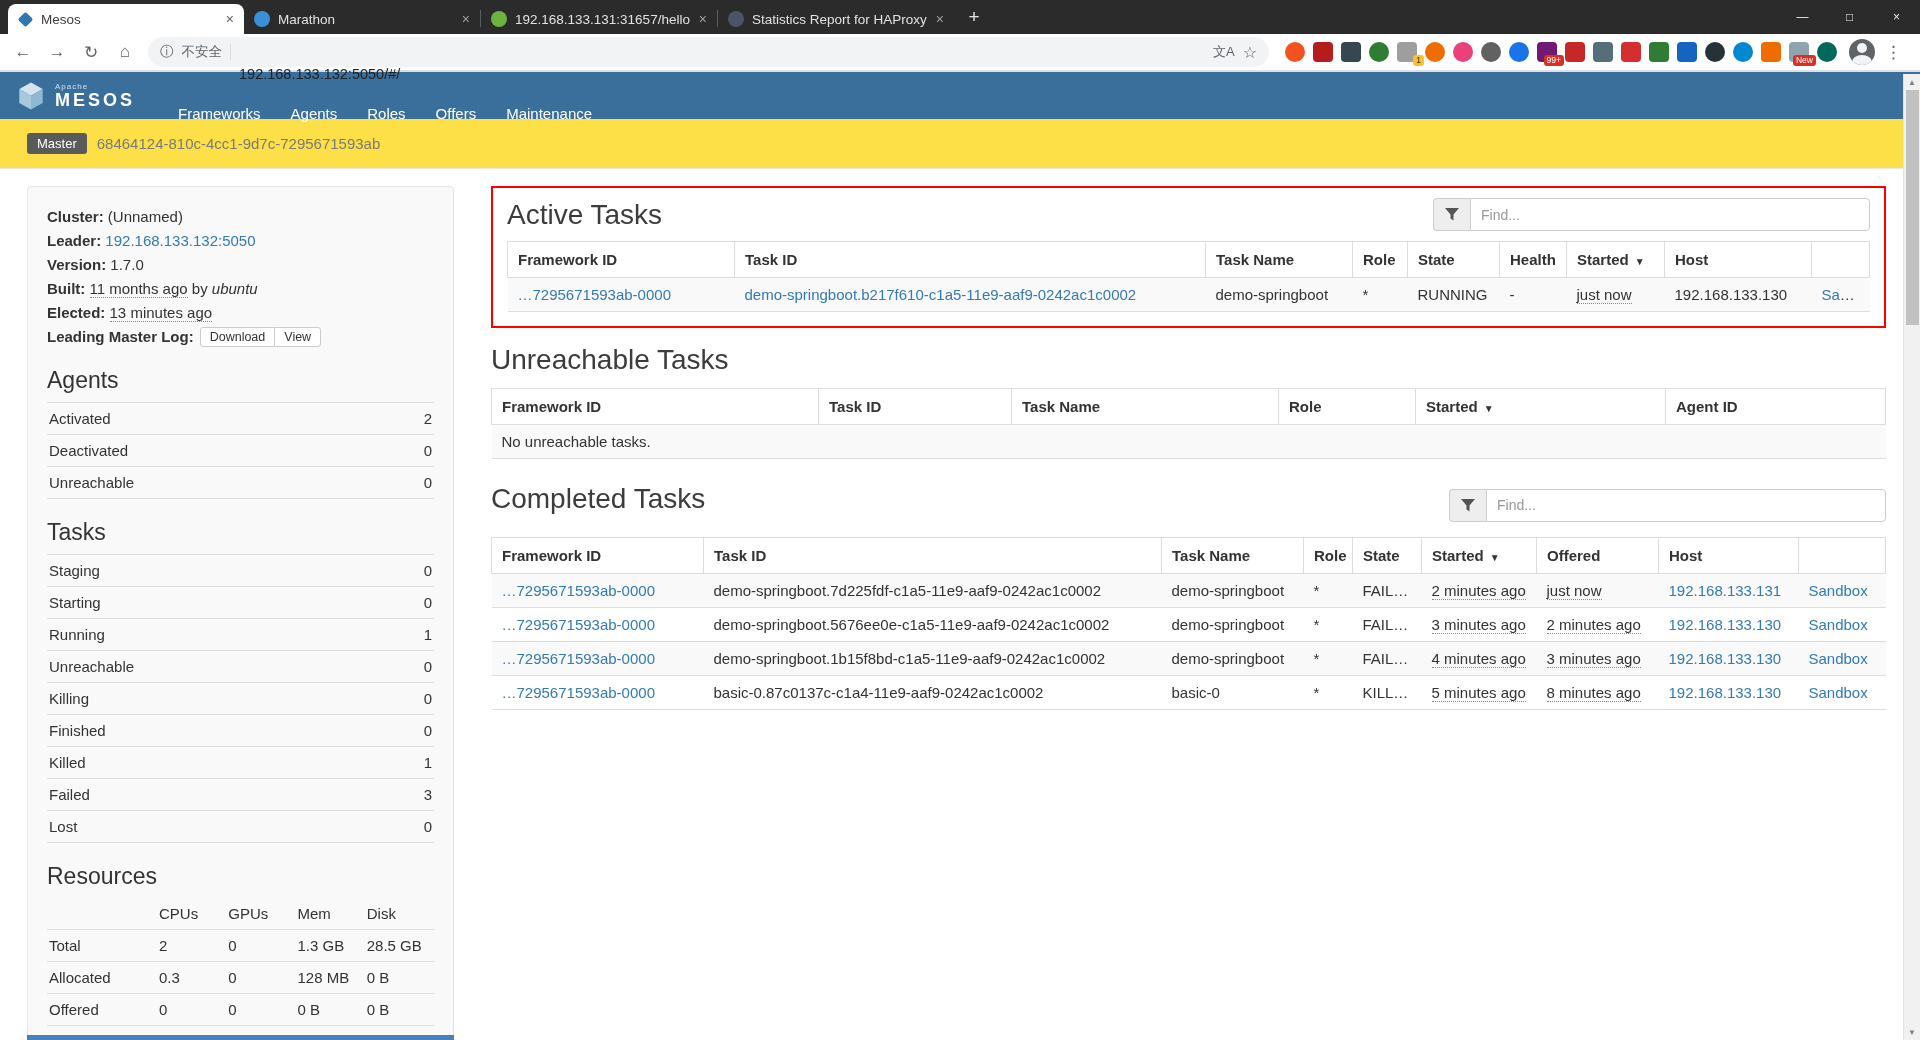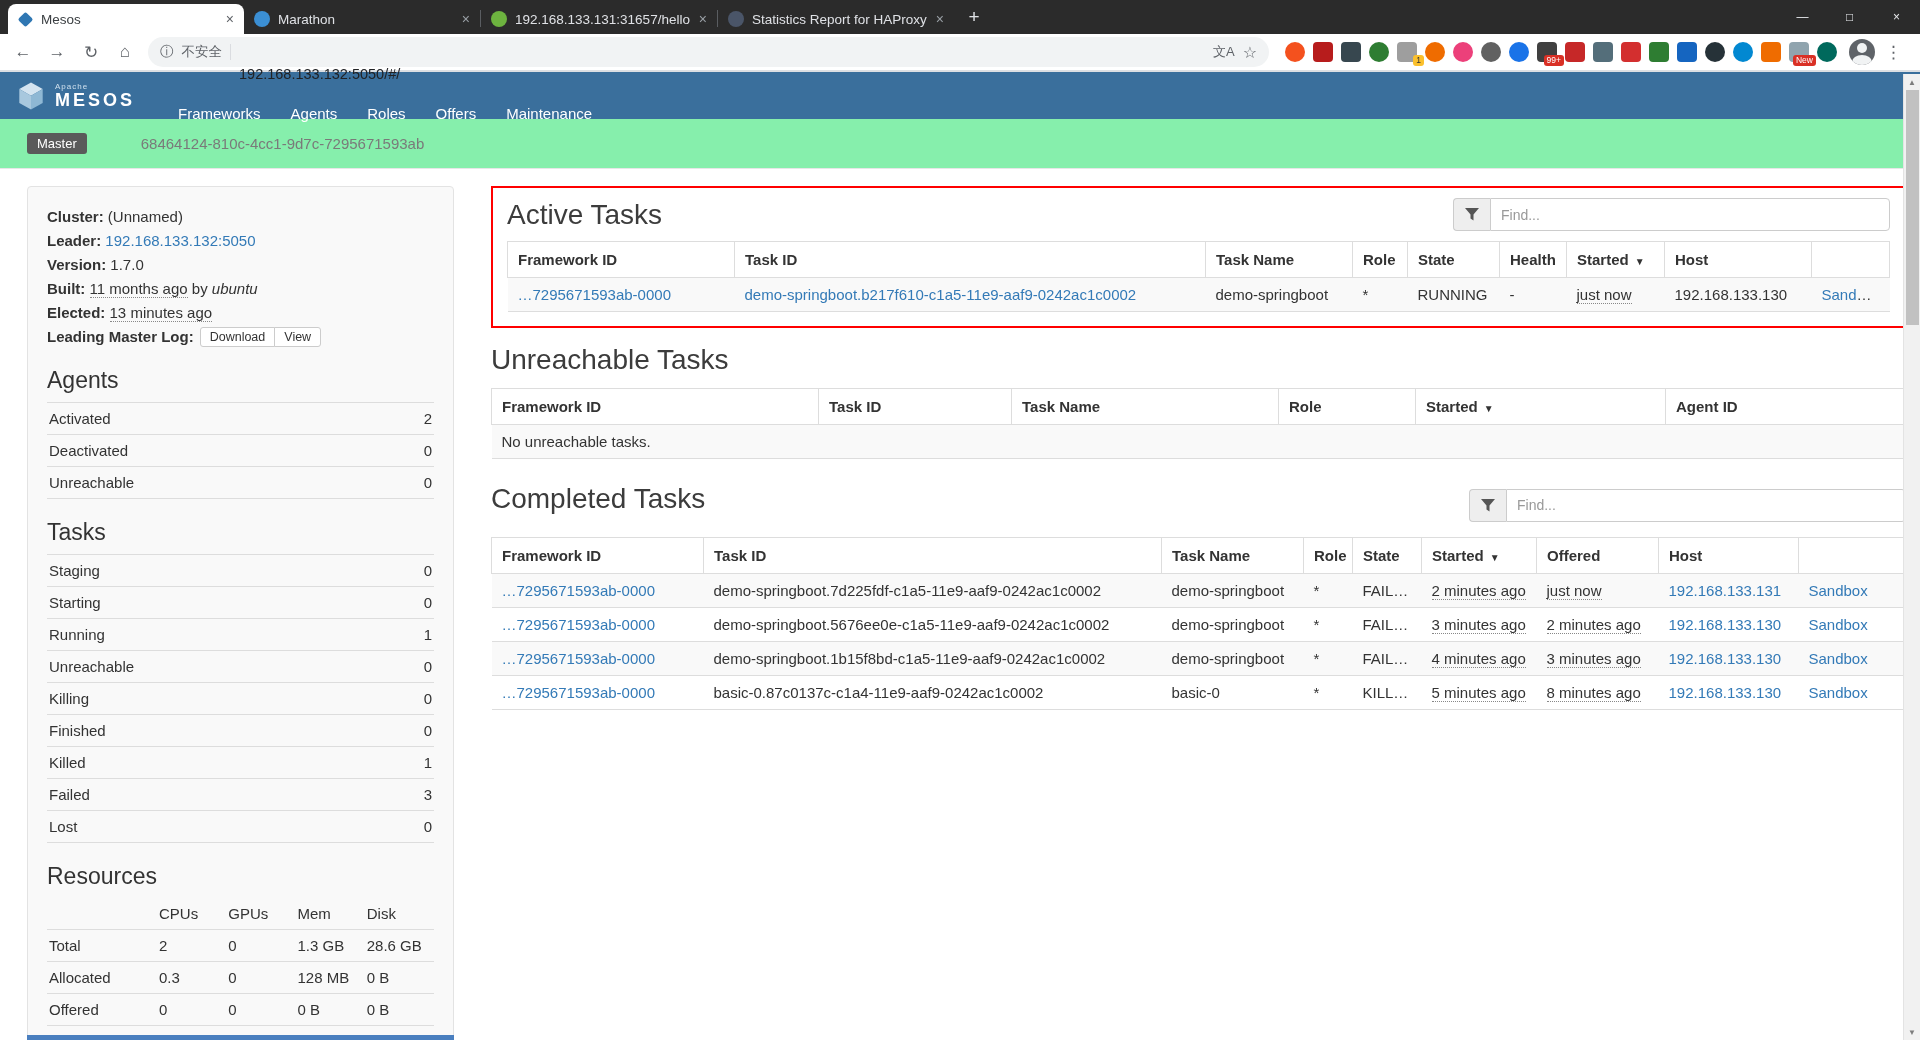--- a/index.html
+++ b/index.html
@@ -33,43 +33,43 @@
   .flex-sp { flex:1; }
   .translate { font-size:13px; cursor:pointer; }
   .star { font-size:16px; cursor:pointer; }
   .extensions { display:flex; align-items:center; gap:8px; margin:0 8px; }
   .ext { width:20px; height:20px; border-radius:50%; position:relative; display:inline-block; cursor:pointer; }
   .ext.sq { border-radius:4px; }
   .xbadge { position:absolute; bottom:-4px; right:-7px; background:#d93025; color:#fff; font-size:8.5px; line-height:11px; padding:0 3px; border-radius:3px; white-space:nowrap; }
   .xbadge.yellow { background:#fbc02d; color:#333; }
   .e1{background:#f4511e;} .e2{background:#b71c1c;} .e3{background:#37474f;} .e4{background:#2e7d32;}
   .e5{background:#9e9e9e;} .e6{background:#ef6c00;} .e7{background:#ec407a;} .e8{background:#616161;}
-  .e9{background:#1a73e8;} .e10{background:#404040;} .e11{background:#c62828;} .e12{background:#546e7a;}
+  .e9{background:#1a73e8;} .e10{background:#701a75;} .e11{background:#c62828;} .e12{background:#546e7a;}
   .e13{background:#d32f2f;} .e14{background:#2e7d32;} .e15{background:#1565c0;} .e16{background:#263238;}
   .e17{background:#0288d1;} .e18{background:#ef6c00;} .e19{background:#90a4ae;} .e20{background:#00695c;}
   .avatar { width:26px; height:26px; border-radius:50%; background:#5f6368; position:relative; overflow:hidden; cursor:pointer; flex:0 0 26px; }
   .avatar::before { content:""; position:absolute; top:4px; left:8px; width:10px; height:10px; border-radius:50%; background:#f1f3f4; }
   .avatar::after { content:""; position:absolute; top:16px; left:3px; width:20px; height:14px; border-radius:50%; background:#f1f3f4; }
   .menu-dots { color:#5f6368; font-size:17px; margin:0 10px 0 6px; cursor:pointer; }
 
   
   .mesos-navbar { height:47px; background:#3a6f9c; display:flex; align-items:center; padding:0 16px; }
   .brand { display:flex; align-items:center; gap:9px; margin-right:28px; cursor:pointer; }
   .brand-text { display:flex; flex-direction:column; line-height:1; }
   .brand-top { font-size:8px; color:#cfe0ee; letter-spacing:1px; }
   .brand-main { font-size:18px; font-weight:700; color:#fff; letter-spacing:3px; }
   .navlinks { display:flex; }
   .navlinks a { color:#fff; font-size:15px; padding:0 15px;margin-top:36px; }
 
-  .master-row { padding:14px 27px; border-bottom:1px solid #e7e7e7; background:#86efac; display:flex; align-items:center;gap:44px; }
+  .master-row { padding:14px 27px; border-bottom:1px solid #e7e7e7; background:#fde047; display:flex; align-items:center; }
   .master-badge { background:#5a5a5a; color:#fff; font-size:13px; padding:3px 10px; border-radius:3px; }
   .master-id { color:#7a7a7a; font-size:15px; margin-left:10px; }
 
   
-  .content { display:flex; align-items:flex-start; padding:17px 14px 0 27px; gap:37px; height:872px; overflow:hidden; }
+  .content { display:flex; align-items:flex-start; padding:17px 34px 0 27px; gap:37px; height:872px; overflow:hidden; }
 
   
   .well { flex:0 0 427px; min-height:860px; background:#f9f9f9; border:1px solid #e3e3e3; border-radius:4px; padding:19px; font-size:15px; color:#333; }
   .well p { margin:0 0 3px; line-height:1.4; }
   .b { font-weight:700; }
   .time { border-bottom:1px dotted #888; }
   .log-line { margin-top:13px; display:flex; align-items:center; gap:6px; }
   .btn-group { display:inline-flex; }
   .btn-xs { font-family:inherit; font-size:12.5px; padding:2px 9px; border:1px solid #ccc; background:#fff; color:#333; cursor:pointer; }
   .btn-xs:first-child { border-radius:3px 0 0 3px; }
@@ -297,21 +297,21 @@
         <td>CPUs</td>
         <td>GPUs</td>
         <td>Mem</td>
         <td>Disk</td>
       </tr>
       <tr>
         <td>Total</td>
             <td>2</td>
             <td>0</td>
             <td>1.3 GB</td>
-            <td>28.6 GB</td>
+            <td>28.5 GB</td>
       </tr>
       <tr>
         <td>Allocated</td>
             <td>0.3</td>
             <td>0</td>
             <td>128 MB</td>
             <td>0 B</td>
       </tr>
       <tr>
         <td>Offered</td>

